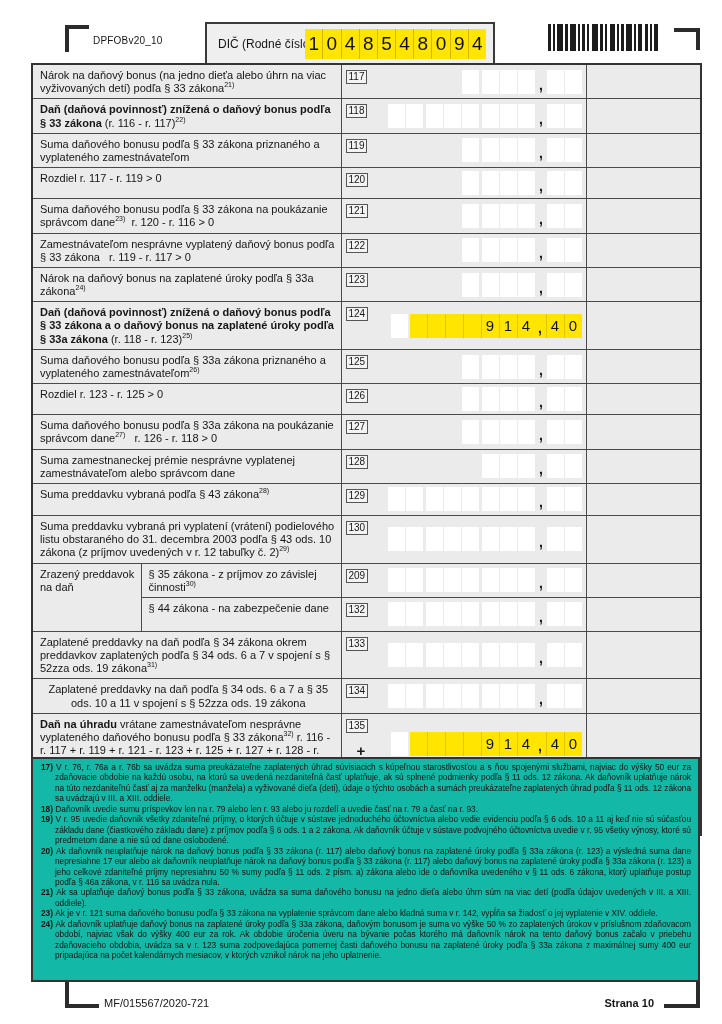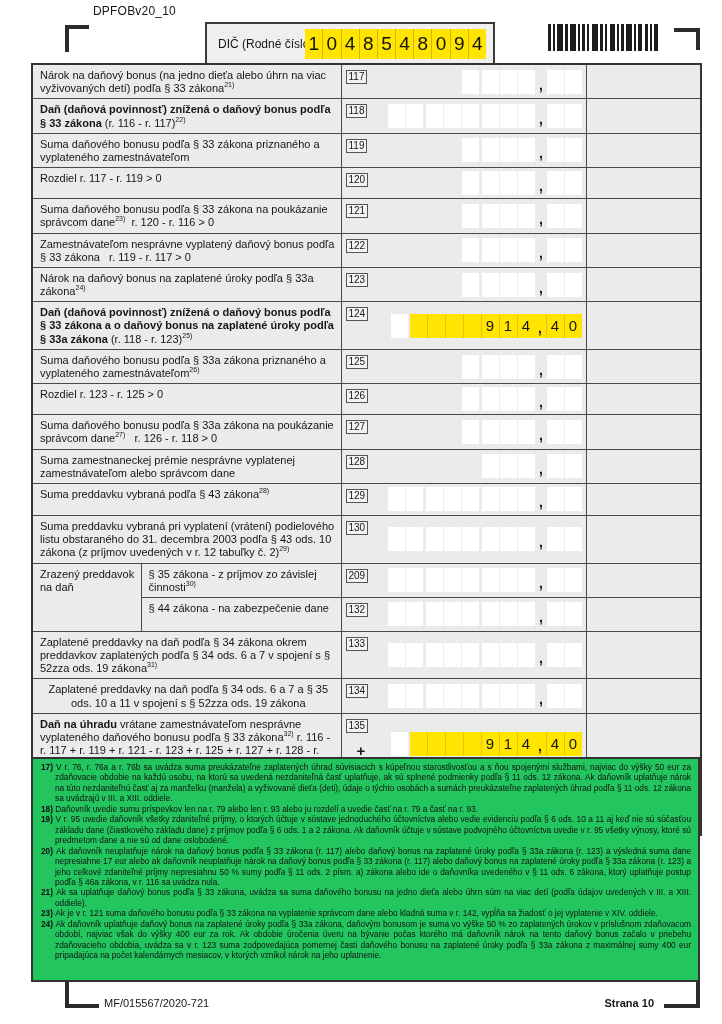--- a/index.html
+++ b/index.html
@@ -1,21 +1,21 @@
 <!DOCTYPE html>
 <html><head>
 <meta charset="utf-8">
 <style>
   html,body{margin:0;padding:0;background:#fff;}
   .page{position:relative;width:722px;height:1024px;background:#fff;overflow:hidden;
         font-family:"Liberation Sans",sans-serif;color:#161616;}
   .cropmark{position:absolute;background:#2b2b2b;}
 
   
-  .formcode{position:absolute;left:93px;top:4px;font-size:12px;letter-spacing:.2px;text-align:center;}
+  .formcode{position:absolute;left:93px;top:35px;font-size:10px;letter-spacing:.2px;text-align:center;}
   .dicbox{position:absolute;left:205px;top:22px;width:286px;height:40px;border:2px solid #3a3a3a;
           background:#efefef;}
   .diclabel{position:absolute;left:11px;top:13px;font-size:12px;}
   .dicstrip{position:absolute;right:7px;top:5px;height:30px;display:flex;cursor:text;}
   .diccell{width:17.2px;background:#ffe500;border-left:1px solid rgba(120,100,0,.35);
            display:flex;align-items:center;justify-content:center;font-size:19px;color:#111;}
   .diccell:first-child{border-left:none;}
   .barcode{position:absolute;left:548px;top:24px;}
 
   
@@ -38,21 +38,21 @@
   .comma{width:11px;display:flex;align-items:flex-end;justify-content:center;
          font-size:14px;font-weight:bold;line-height:1;padding-bottom:2px;}
   .ywrap{display:flex;align-items:stretch;margin-left:2px;}
   .ywrap .cell{background:transparent;border-left:1px solid rgba(130,110,0,.25);}
   .ywrap .cell.nb{border-left:none;}
   .ywrap .comma{padding-bottom:3px;}
   .c-extra{background:#ebebeb;}
 
   
   .fnbox{position:absolute;left:31px;top:757px;width:669px;height:225px;border:2px solid #333;
-         background:#22c55e;padding:3px 7px 0 8px;box-sizing:border-box;}
+         background:#14b8a6;padding:3px 7px 0 8px;box-sizing:border-box;}
   .fn{font-size:8.3px;line-height:1.26;text-align:justify;padding-left:14px;text-indent:-14px;
       margin:0 0 0 0;color:#111;}
   .fn b{font-weight:bold;}
 
   
   .fleft{position:absolute;left:104px;top:997px;font-size:11px;}
   .fright{position:absolute;right:68px;top:997px;font-size:11px;font-weight:bold;}
 </style>
 </head>
 <body>

